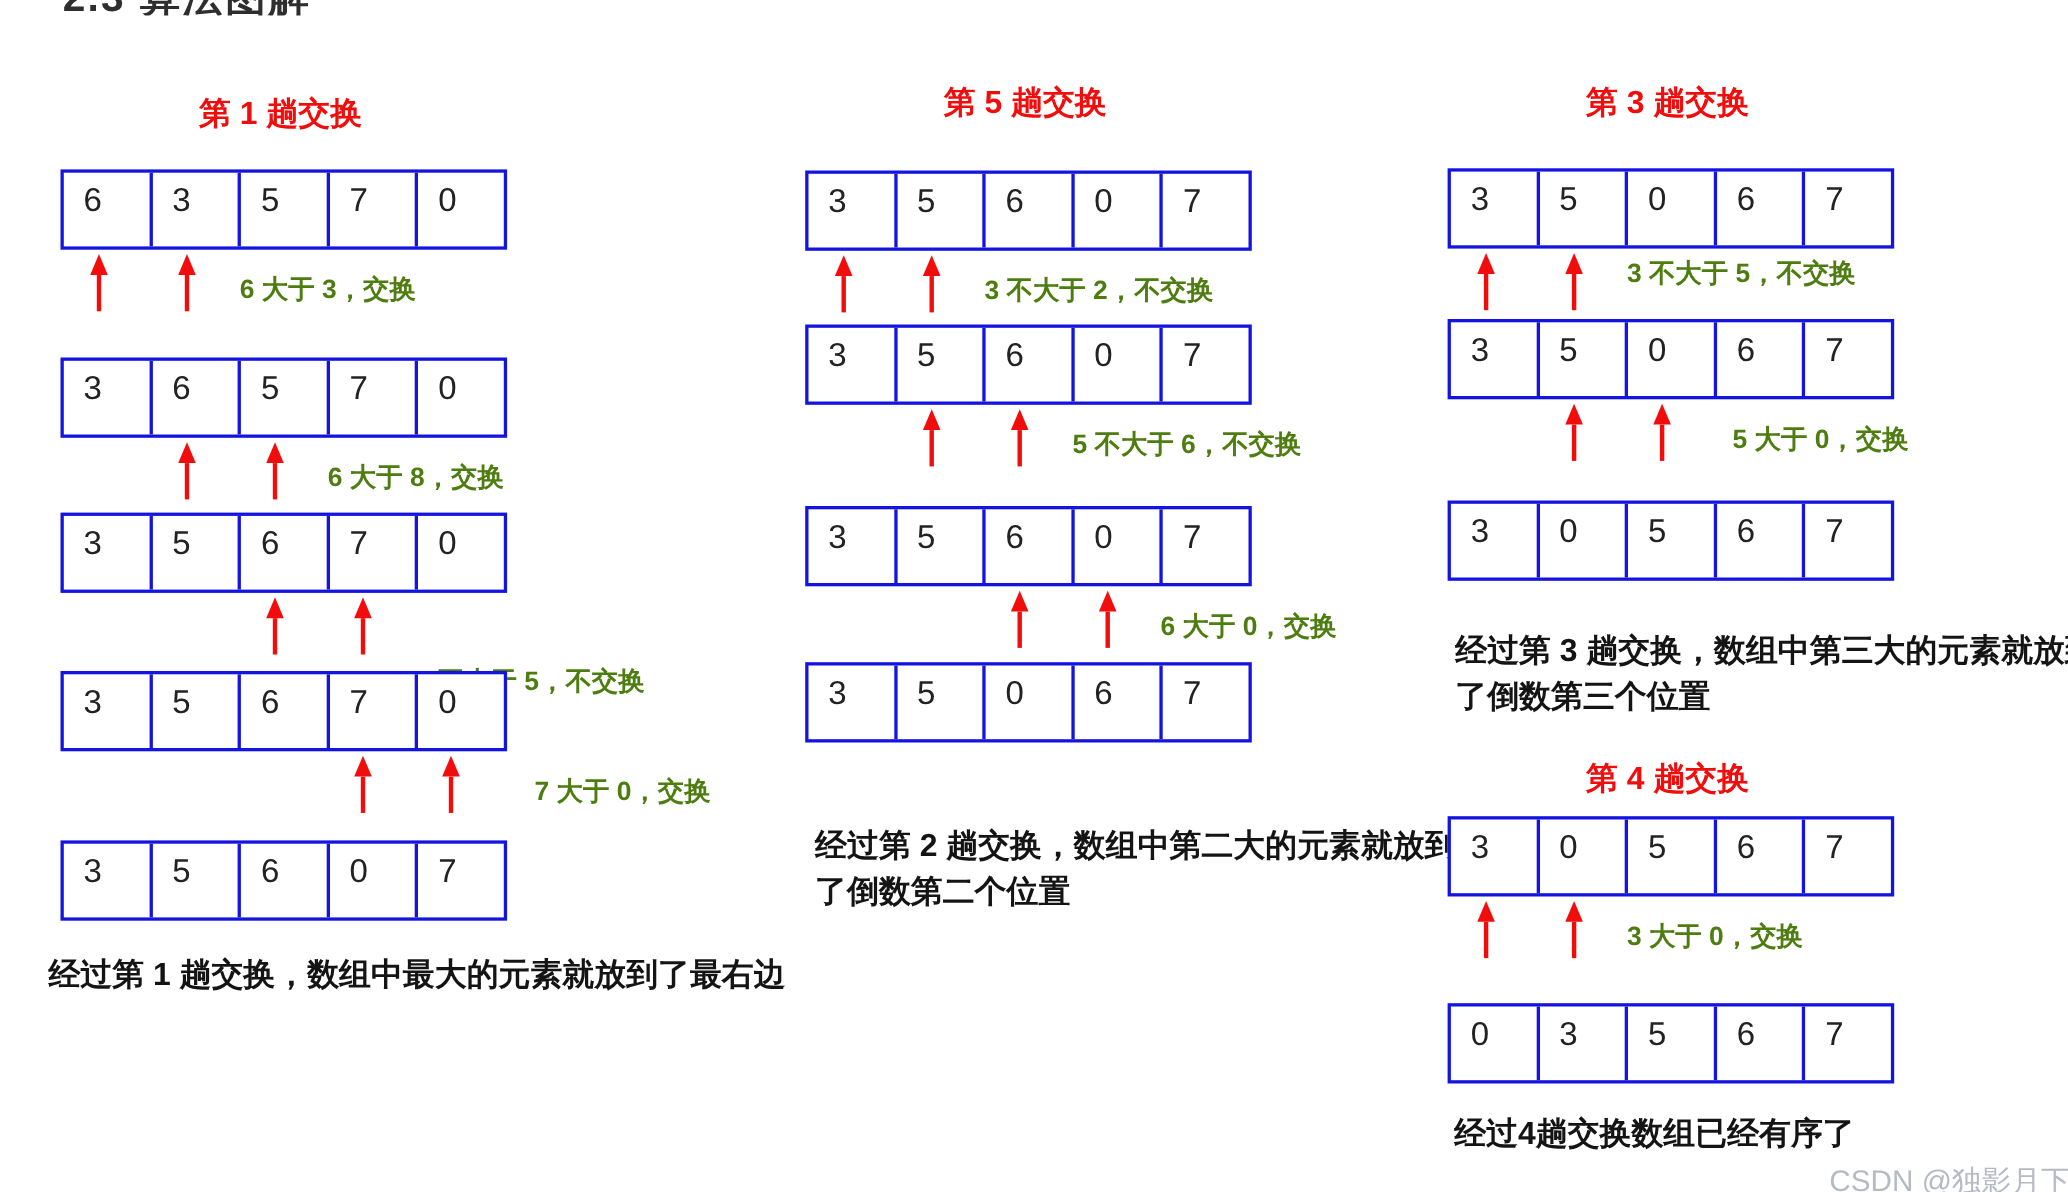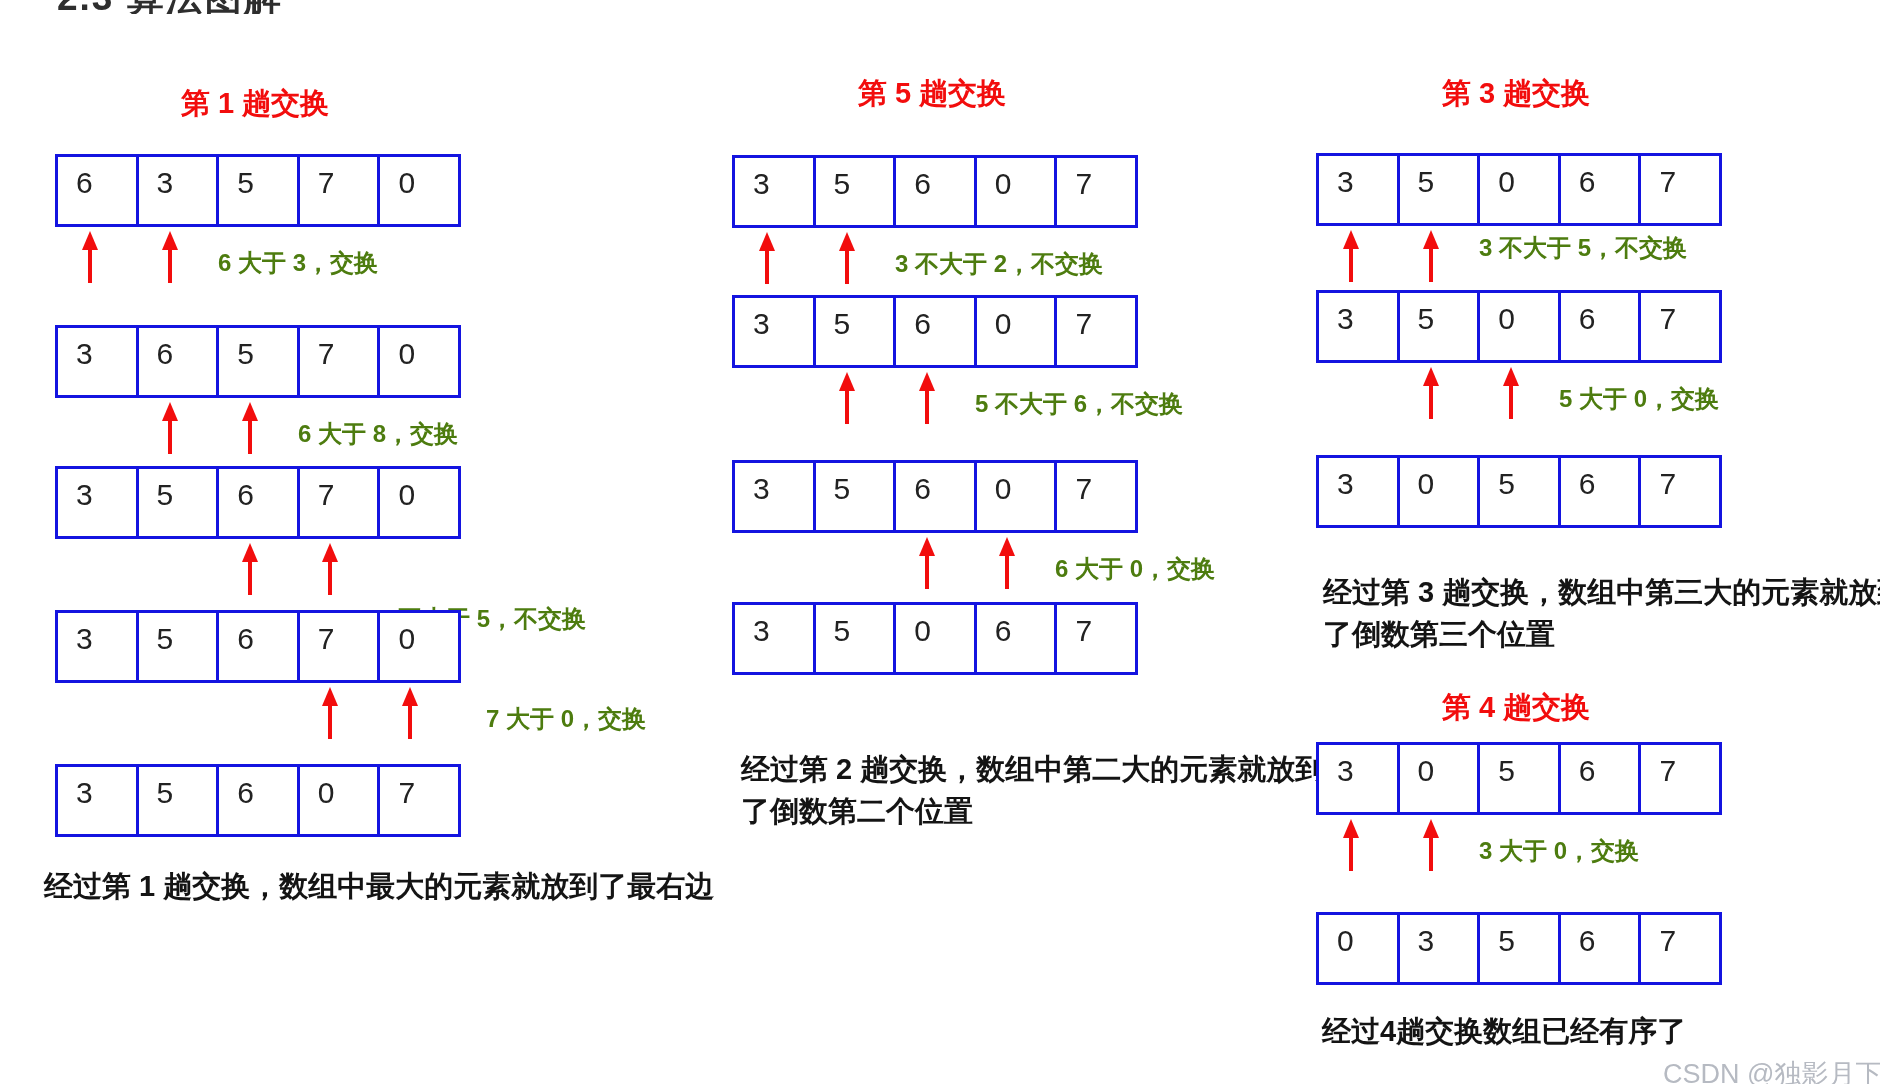--- a/index.html
+++ b/index.html
@@ -239,21 +239,21 @@
           <div class="cell">7</div>
         </div>
         <div class="arrow" style="left: 107px; top: 77px;">
           <div class="arrow-head"></div>
           <div class="arrow-stem"></div>
         </div>
         <div class="arrow" style="left: 187px; top: 77px;">
           <div class="arrow-head"></div>
           <div class="arrow-stem"></div>
         </div>
-        <div class="caption" style="left: 243px; top: 93px; text-align: center;">5 大于 0，交换</div>
+        <div class="caption" style="left: 259px; top: 93px; text-align: center;">5 大于 0，交换</div>
       </div>
       <div class="step" style="top: 381px;">
         <div class="abox">
           <div class="cell">3</div>
           <div class="cell">0</div>
           <div class="cell">5</div>
           <div class="cell">6</div>
           <div class="cell">7</div>
         </div>
       </div>

